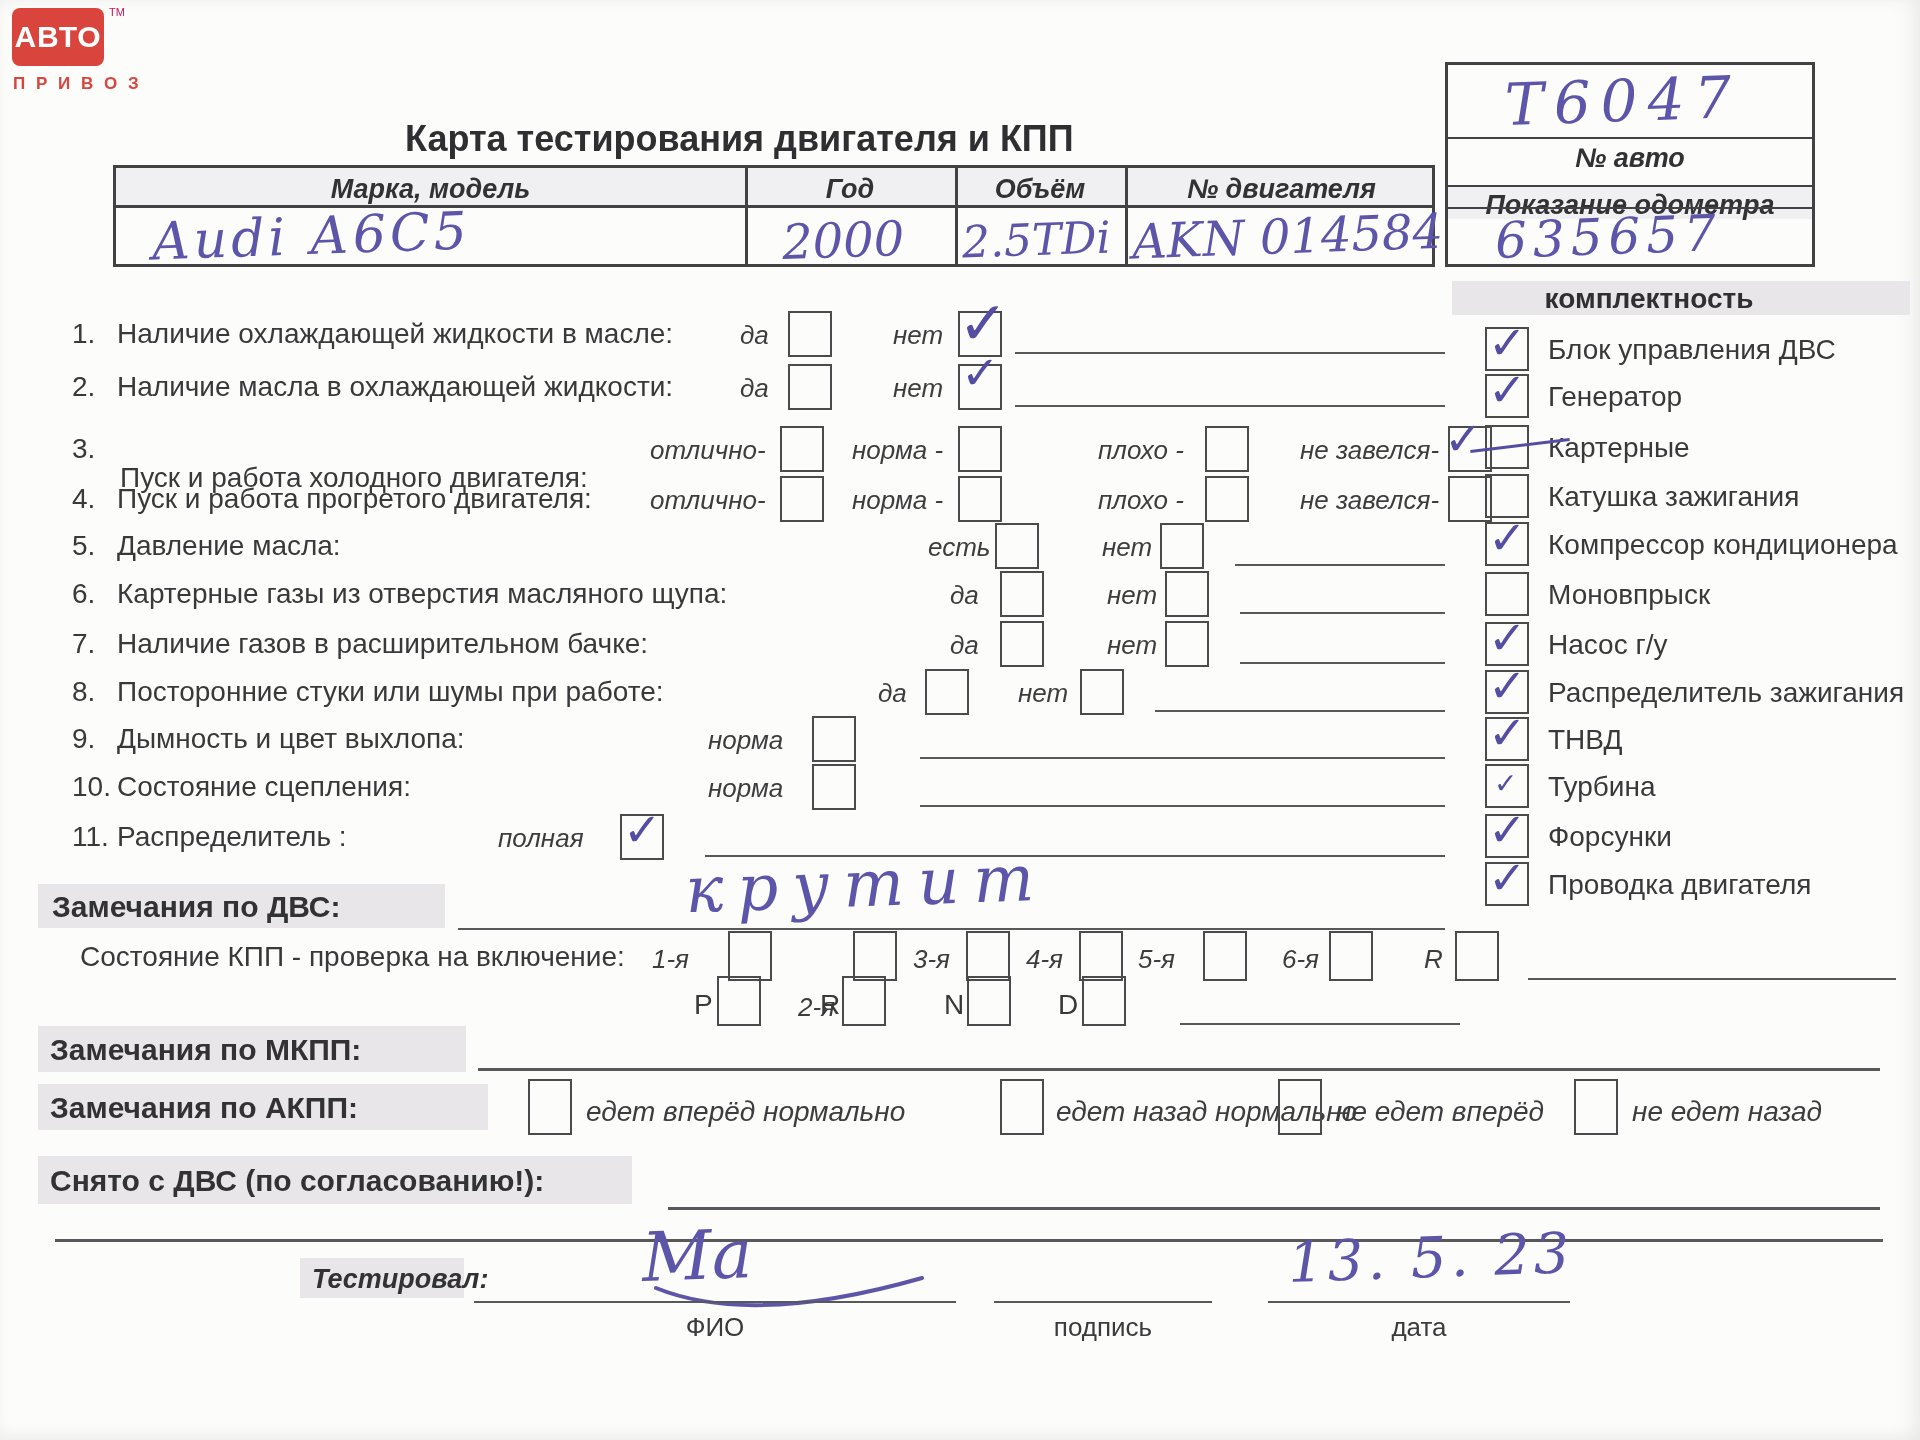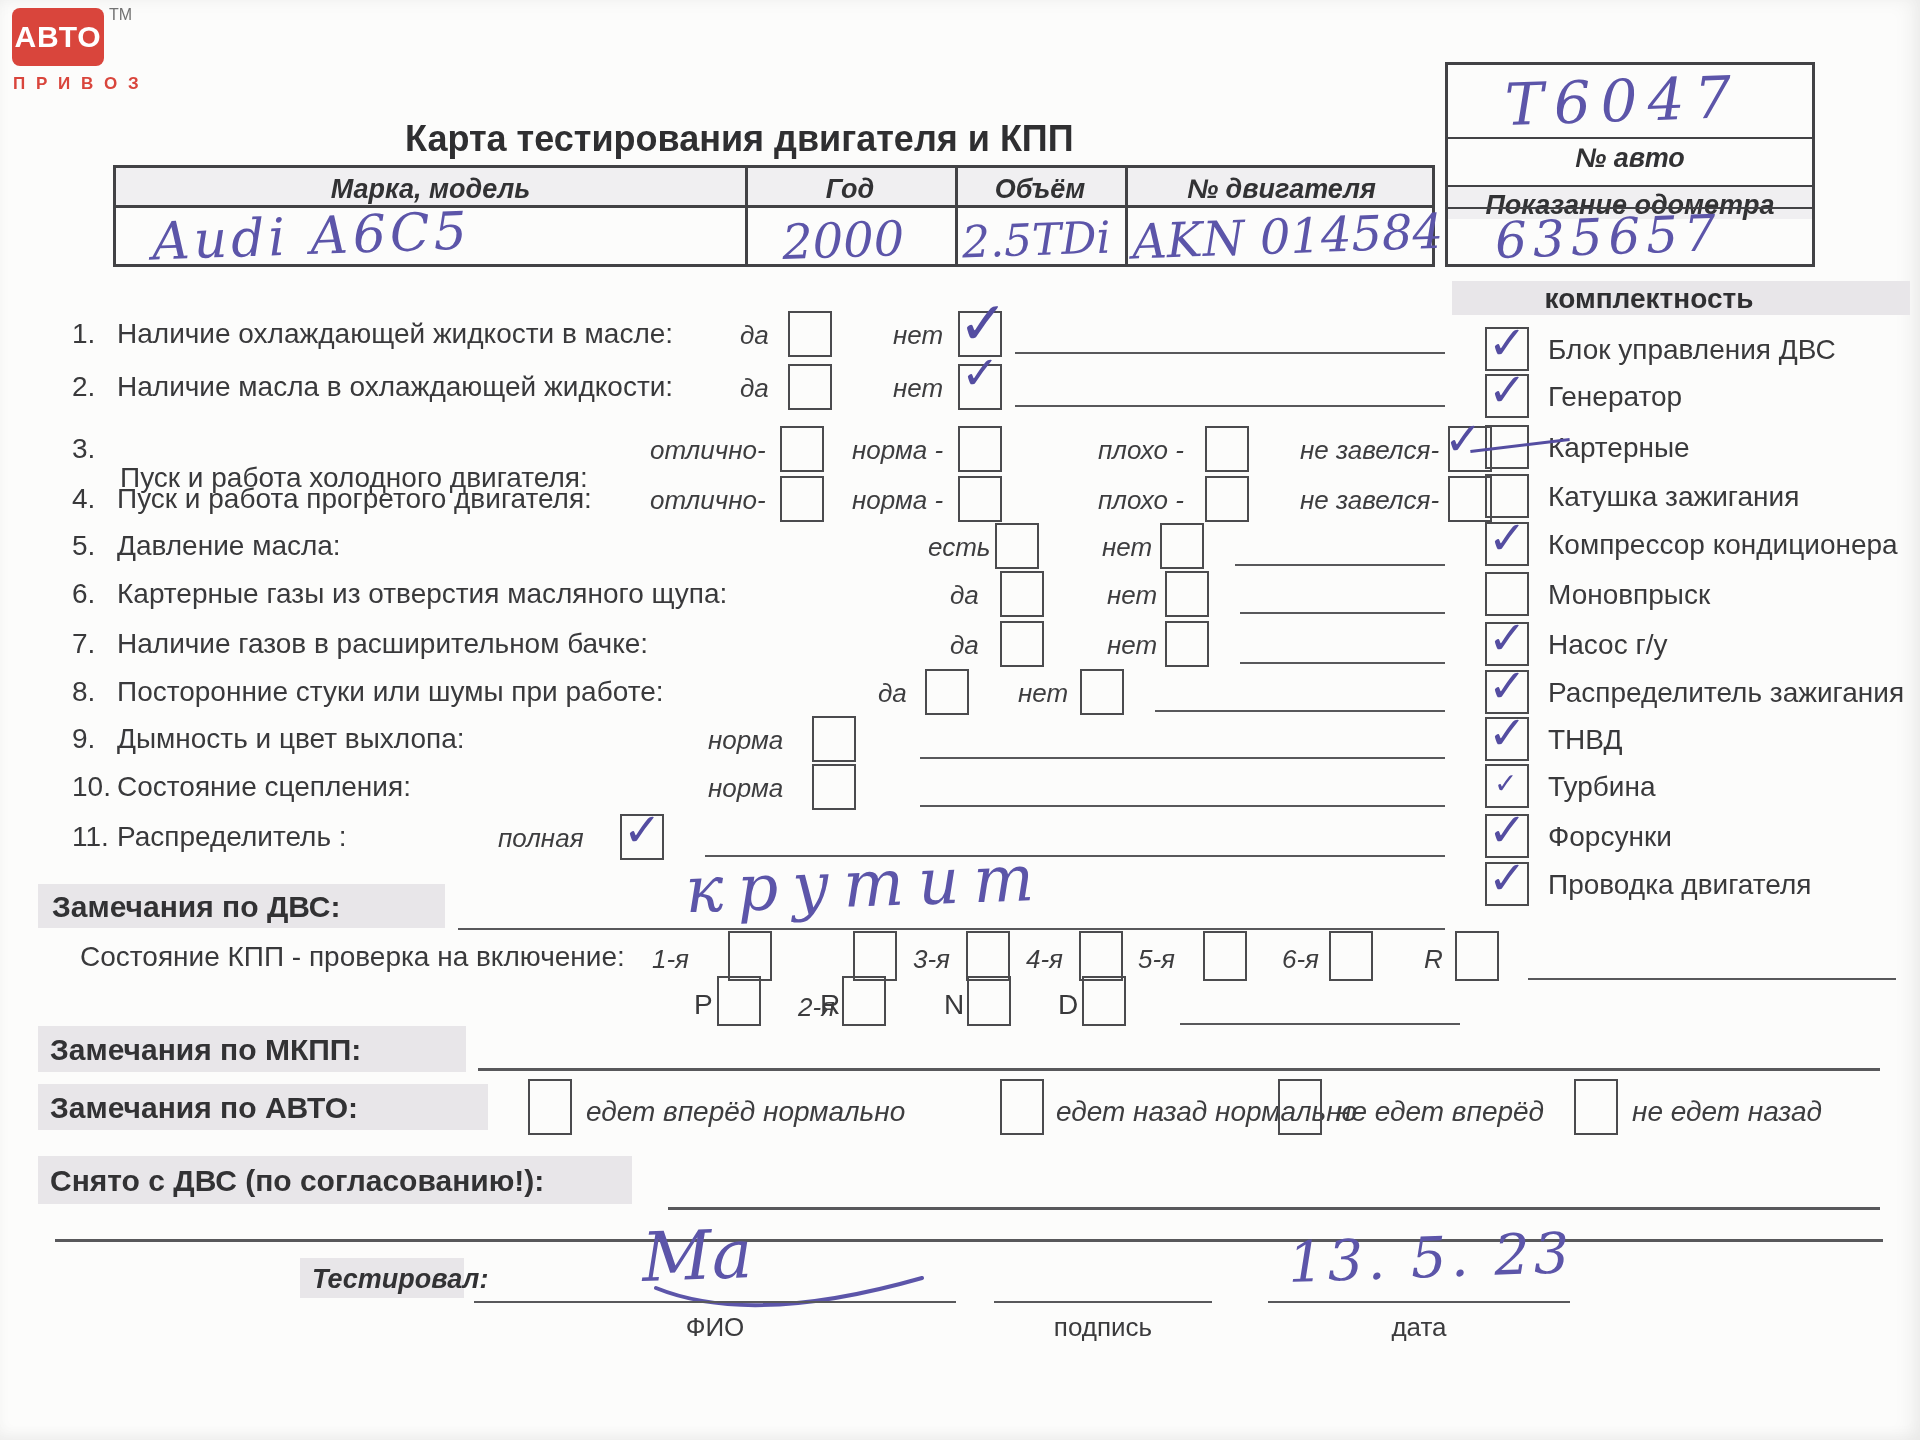--- a/index.html
+++ b/index.html
@@ -38,21 +38,21 @@
 </style>
 </head>
 <body>
 
 <div class="sheet">
 
   <div class="s" style="left:12px;top:8px;width:130px;height:90px;">
     <div style="position:absolute;left:0;top:0;width:92px;height:58px;background:#d9453c;border-radius:8px;">
       <span style="position:absolute;left:0;top:0;width:92px;text-align:center;line-height:58px;color:#ffffff;font-weight:bold;font-size:30px;letter-spacing:1px;">АВТО</span>
     </div>
-    <span style="position:absolute;left:97px;top:-2px;font-size:16px;color:#737373;">ТМ</span>
+    <span style="position:absolute;left:97px;top:-2px;font-size:11px;color:#be185d;">ТМ</span>
     <span style="position:absolute;left:1px;top:66px;font-size:17px;font-weight:bold;color:#d9453c;letter-spacing:3px;white-space:nowrap;">П Р И В О З</span>
   </div>
 
   <div class="s" style="left:405px;top:118px;font-size:36px;font-weight:bold;color:#2f2f31;white-space:nowrap;">Карта тестирования двигателя и КПП</div>
 
   <div class="tbl-border" style="left:1445px;top:62px;width:370px;height:205px;">
     <div style="position:absolute;left:0;top:0;width:100%;height:72px;"></div>
     <div style="position:absolute;left:0;top:72px;width:100%;height:36px;border-top:2px solid #424245;box-sizing:border-box;">
       <span class="th" style="left:0;top:4px;width:100%;">№ авто</span>
     </div>
@@ -252,21 +252,21 @@
   <div class="bx tall" style="left:967px;top:976px;"></div>
   <span class="s t" style="left:1058px;top:989px;">D</span>
   <div class="bx tall" style="left:1082px;top:976px;"></div>
   <div class="ln" style="left:1180px;top:1023px;width:280px;"></div>
 
   <div class="hl" style="left:38px;top:1026px;width:428px;height:46px;"></div>
   <span class="sec" style="left:50px;top:1033px;">Замечания по МКПП:</span>
   <div class="ln thick" style="left:478px;top:1068px;width:1402px;"></div>
 
   <div class="hl" style="left:38px;top:1084px;width:450px;height:46px;"></div>
-  <span class="sec" style="left:50px;top:1091px;">Замечания по АВТО:</span>
+  <span class="sec" style="left:50px;top:1091px;">Замечания по АКПП:</span>
   <div class="bx tall2" style="left:528px;top:1079px;"></div>
   <span class="opt" style="left:586px;top:1096px;font-size:28px;">едет вперёд нормально</span>
   <div class="bx tall2" style="left:1000px;top:1079px;"></div>
   <span class="opt" style="left:1056px;top:1096px;font-size:28px;">едет назад нормально</span>
   <div class="bx tall2" style="left:1278px;top:1079px;"></div>
   <span class="opt" style="left:1336px;top:1096px;font-size:28px;">не едет вперёд</span>
   <div class="bx tall2" style="left:1574px;top:1079px;"></div>
   <span class="opt" style="left:1632px;top:1096px;font-size:28px;">не едет назад</span>
 
   <div class="hl" style="left:38px;top:1156px;width:594px;height:48px;"></div>

